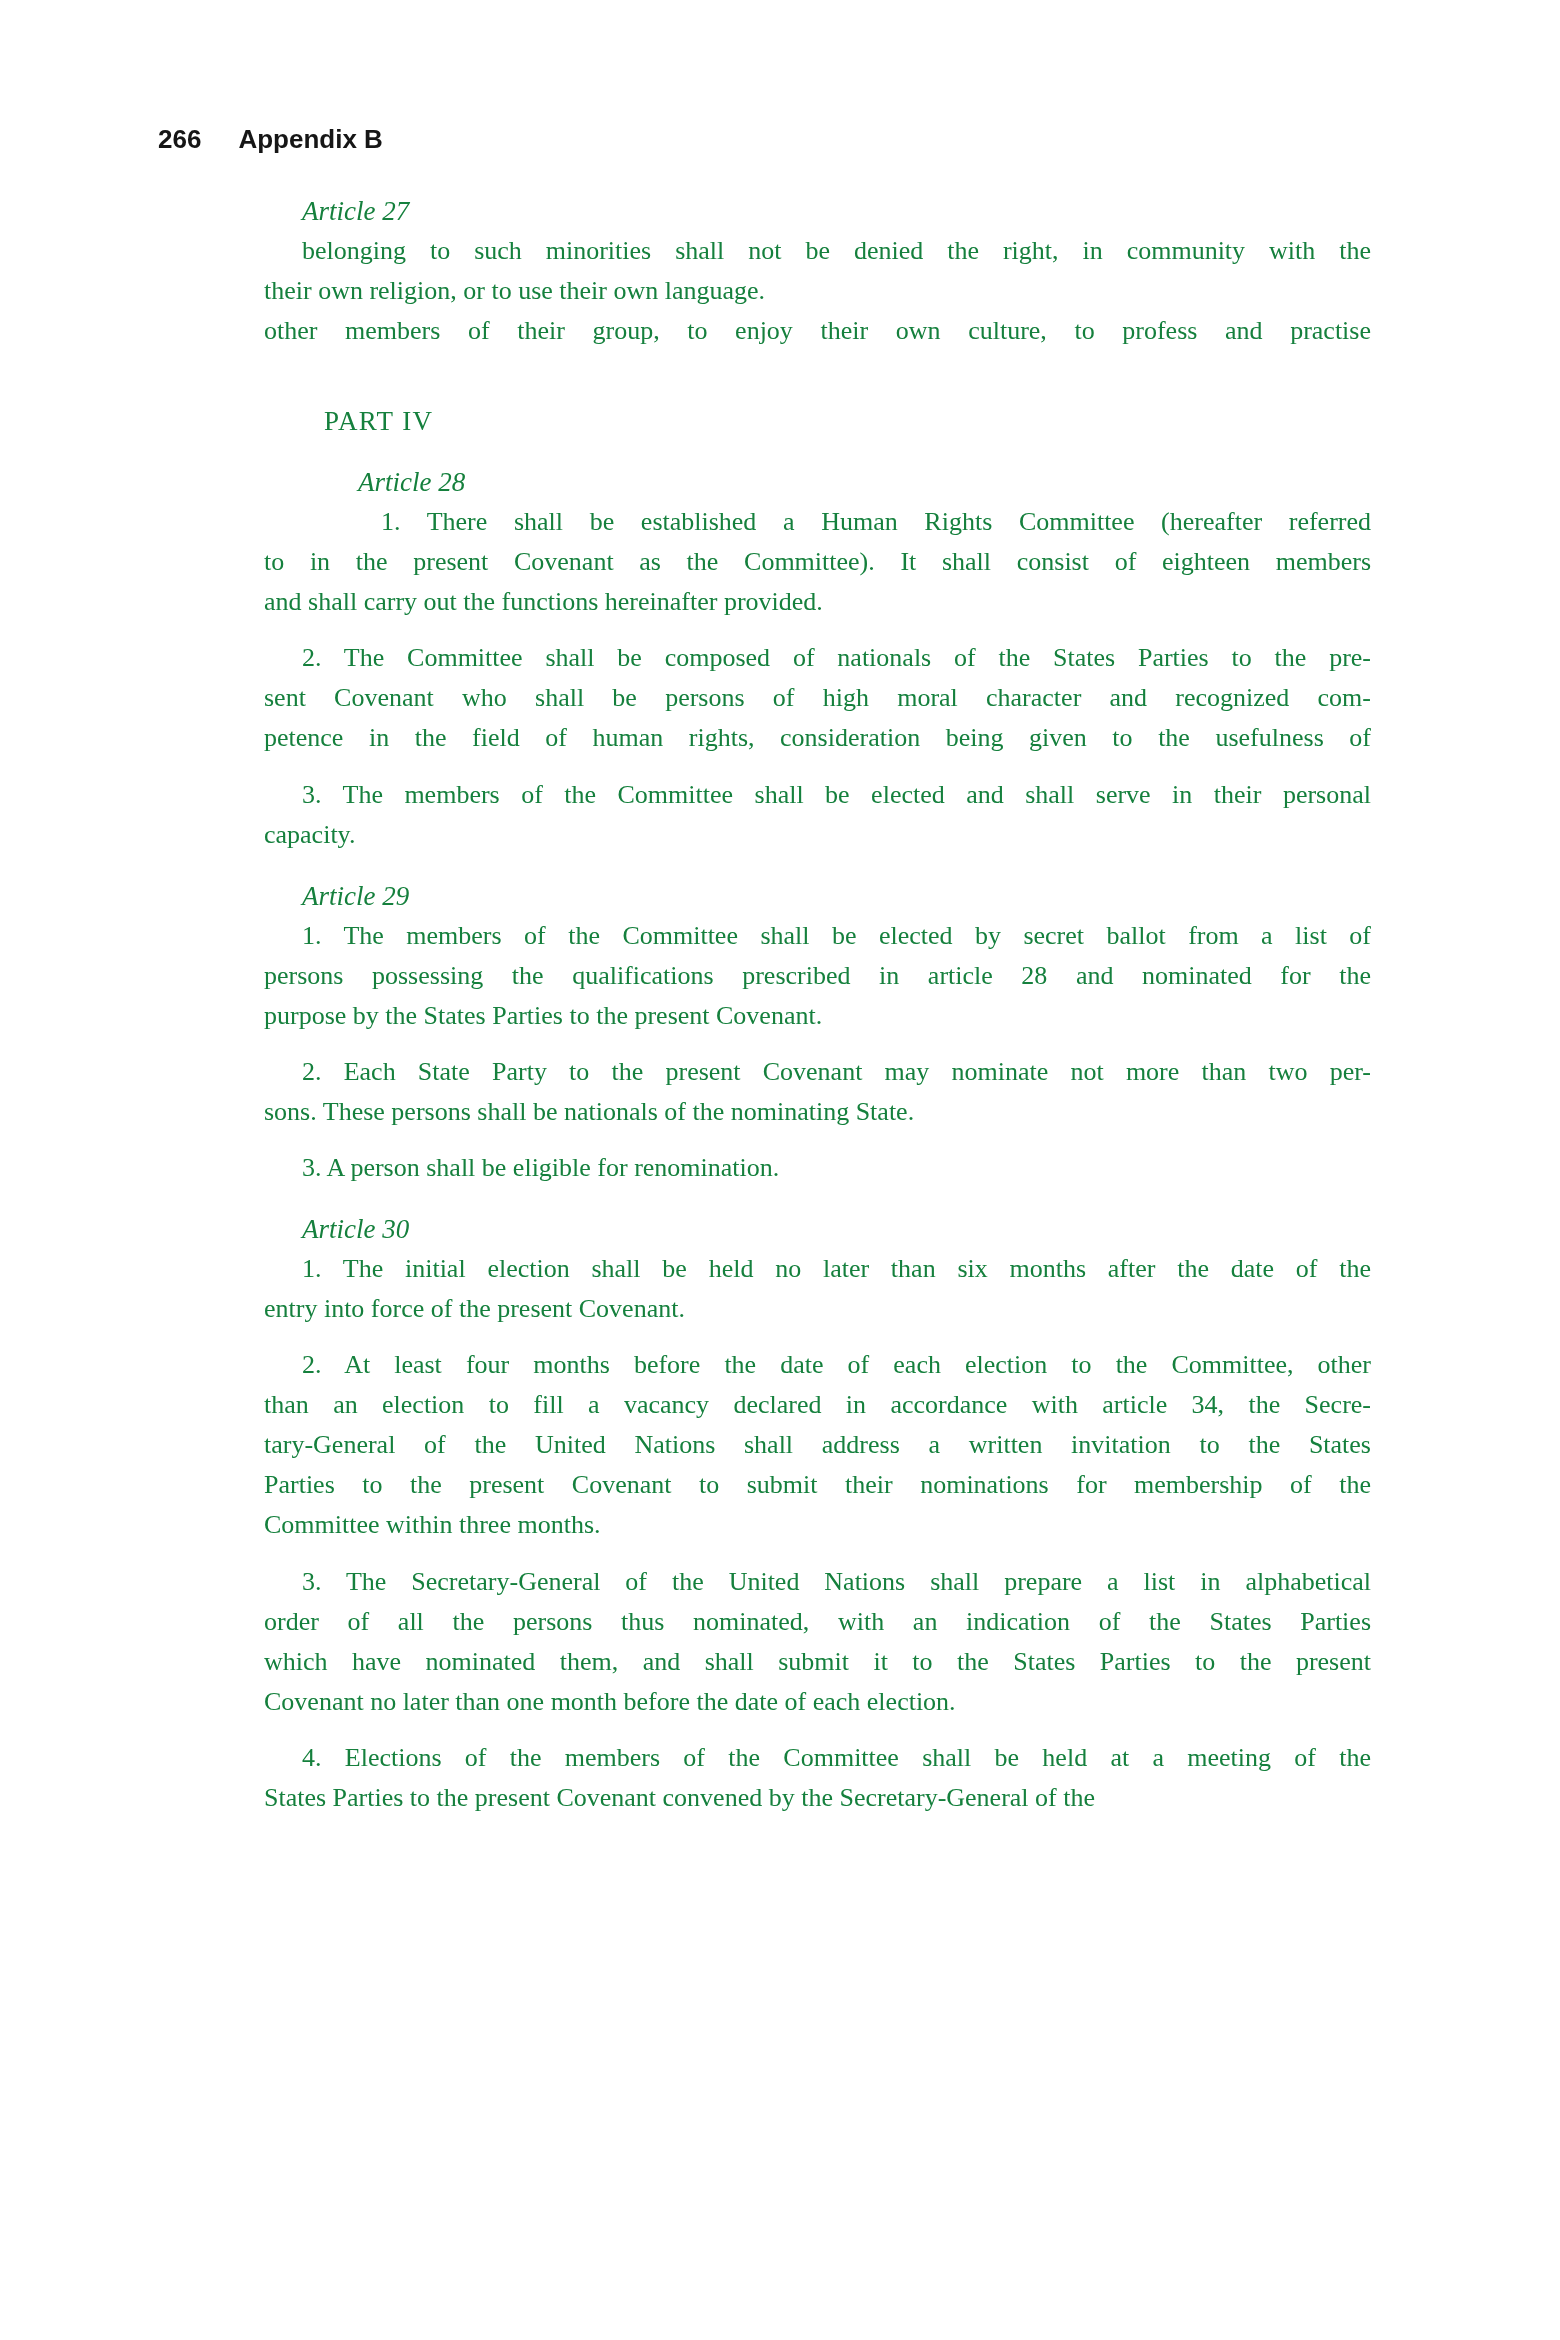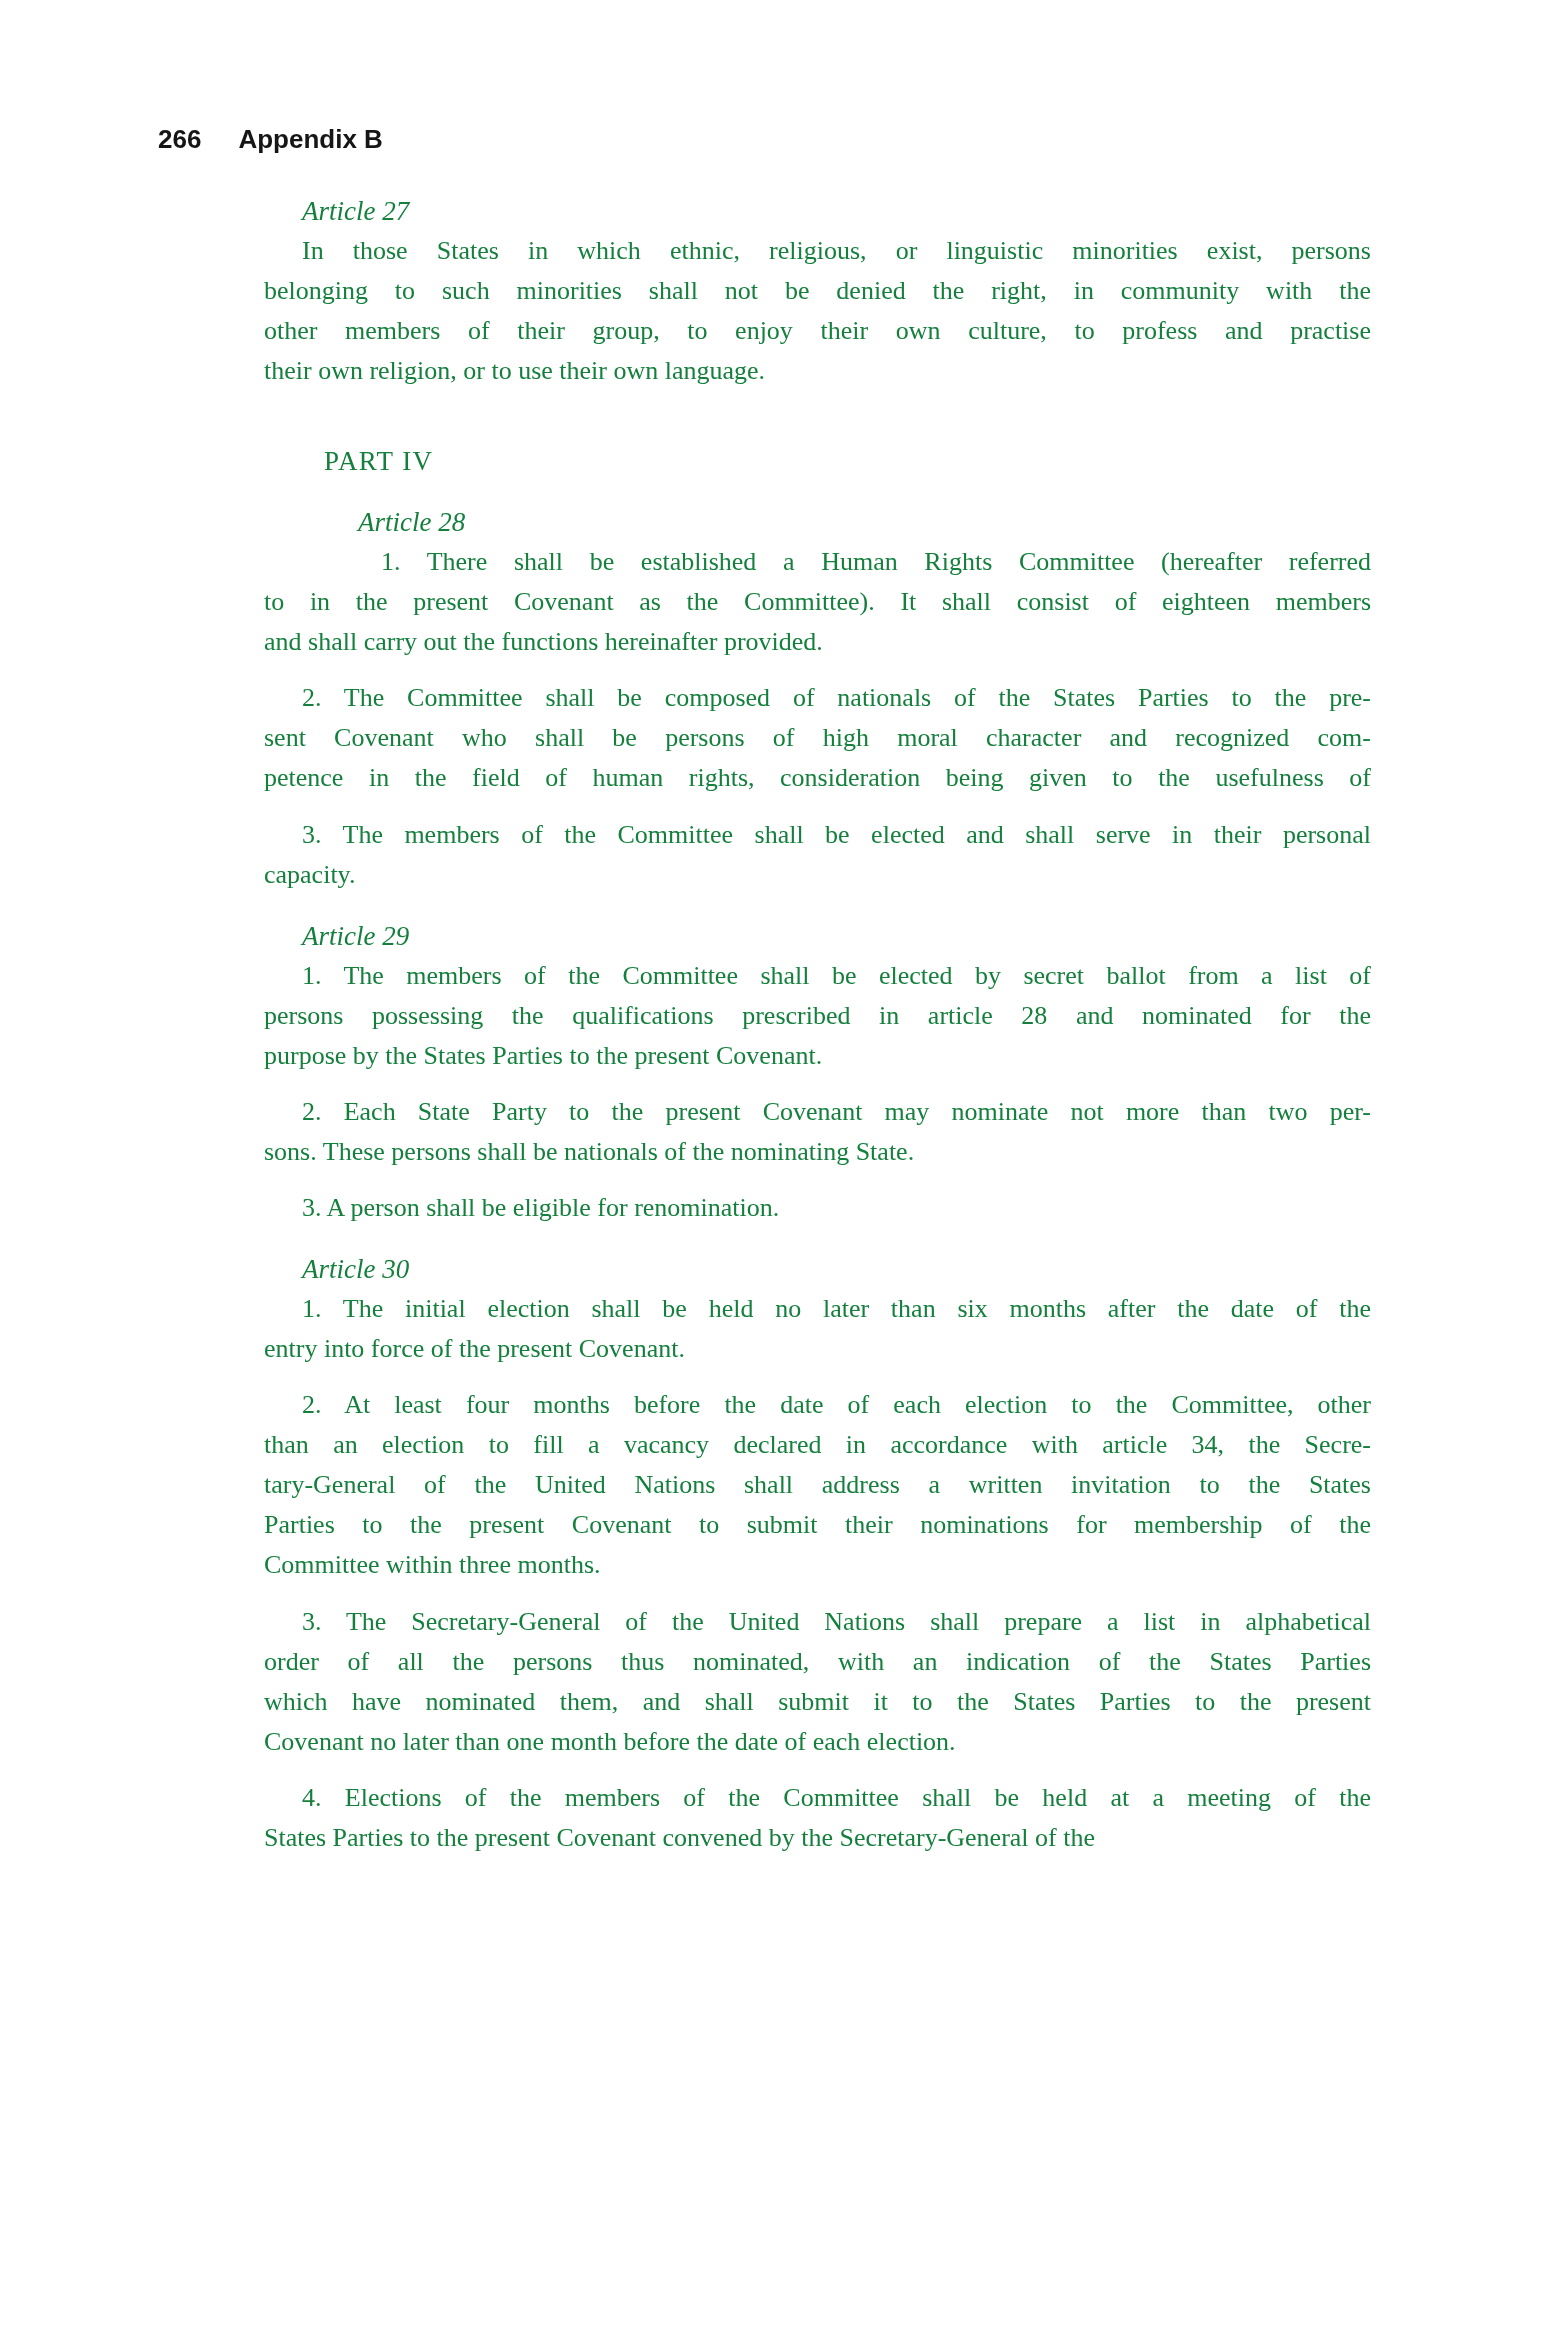--- a/index.html
+++ b/index.html
@@ -87,24 +87,23 @@
 <body>
 
 <div class="page">
   <div class="running-header">
     <span>266</span>
     <span>Appendix B</span>
   </div>
   <div class="doc-body">
       <div class="article-heading indent-normal">Article 27</div>
       <p class="paragraph indent-normal">
-        <span class="line just">In those States in which ethnic, religious, or linguistic minorities exist, persons</span>
         <span class="line just">belonging to such minorities shall not be denied the right, in community with the</span>
+        <span class="line last">their own religion, or to use their own language.</span>
         <span class="line just">other members of their group, to enjoy their own culture, to profess and practise</span>
-        <span class="line last">their own religion, or to use their own language.</span>
       </p>
       <div class="part-heading indent-normal">PART IV</div>
       <div class="article-heading indent-deep">Article 28</div>
       <p class="paragraph indent-deep">
         <span class="line just">1. There shall be established a Human Rights Committee (hereafter referred</span>
         <span class="line just">to in the present Covenant as the Committee). It shall consist of eighteen members</span>
         <span class="line last">and shall carry out the functions hereinafter provided.</span>
       </p>
       <p class="paragraph indent-normal">
         <span class="line just">2. The Committee shall be composed of nationals of the States Parties to the pre-</span>

